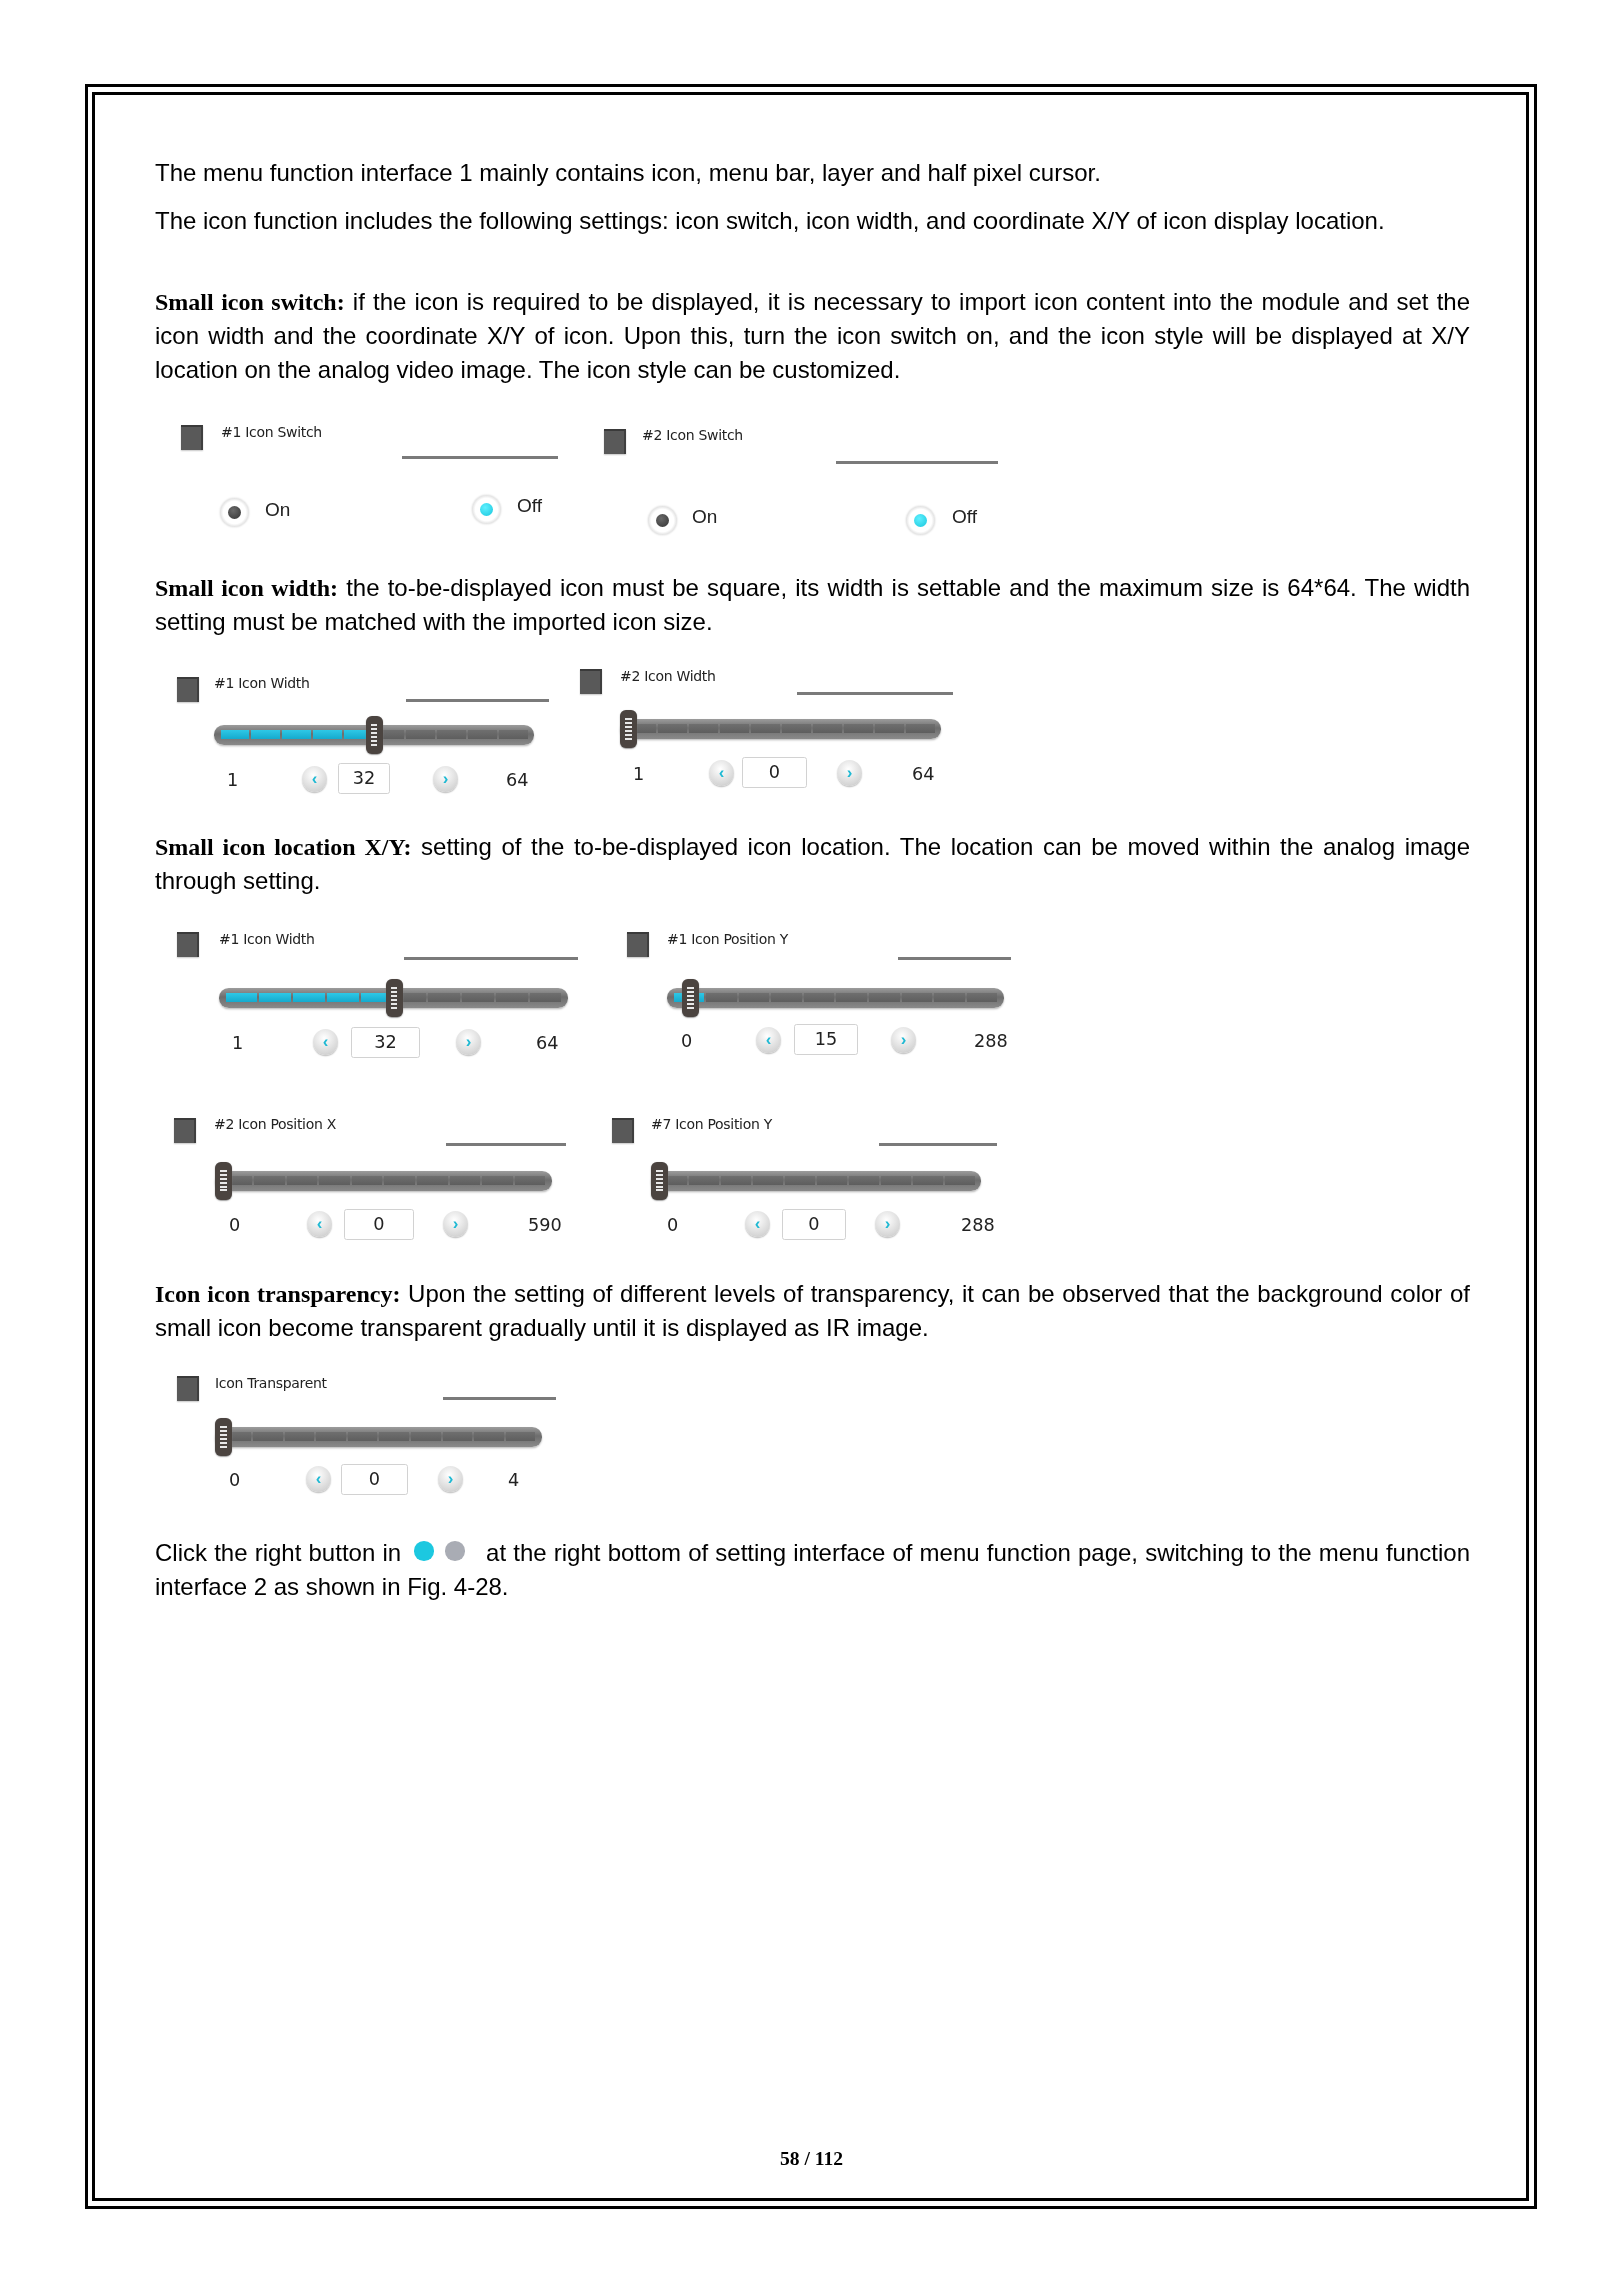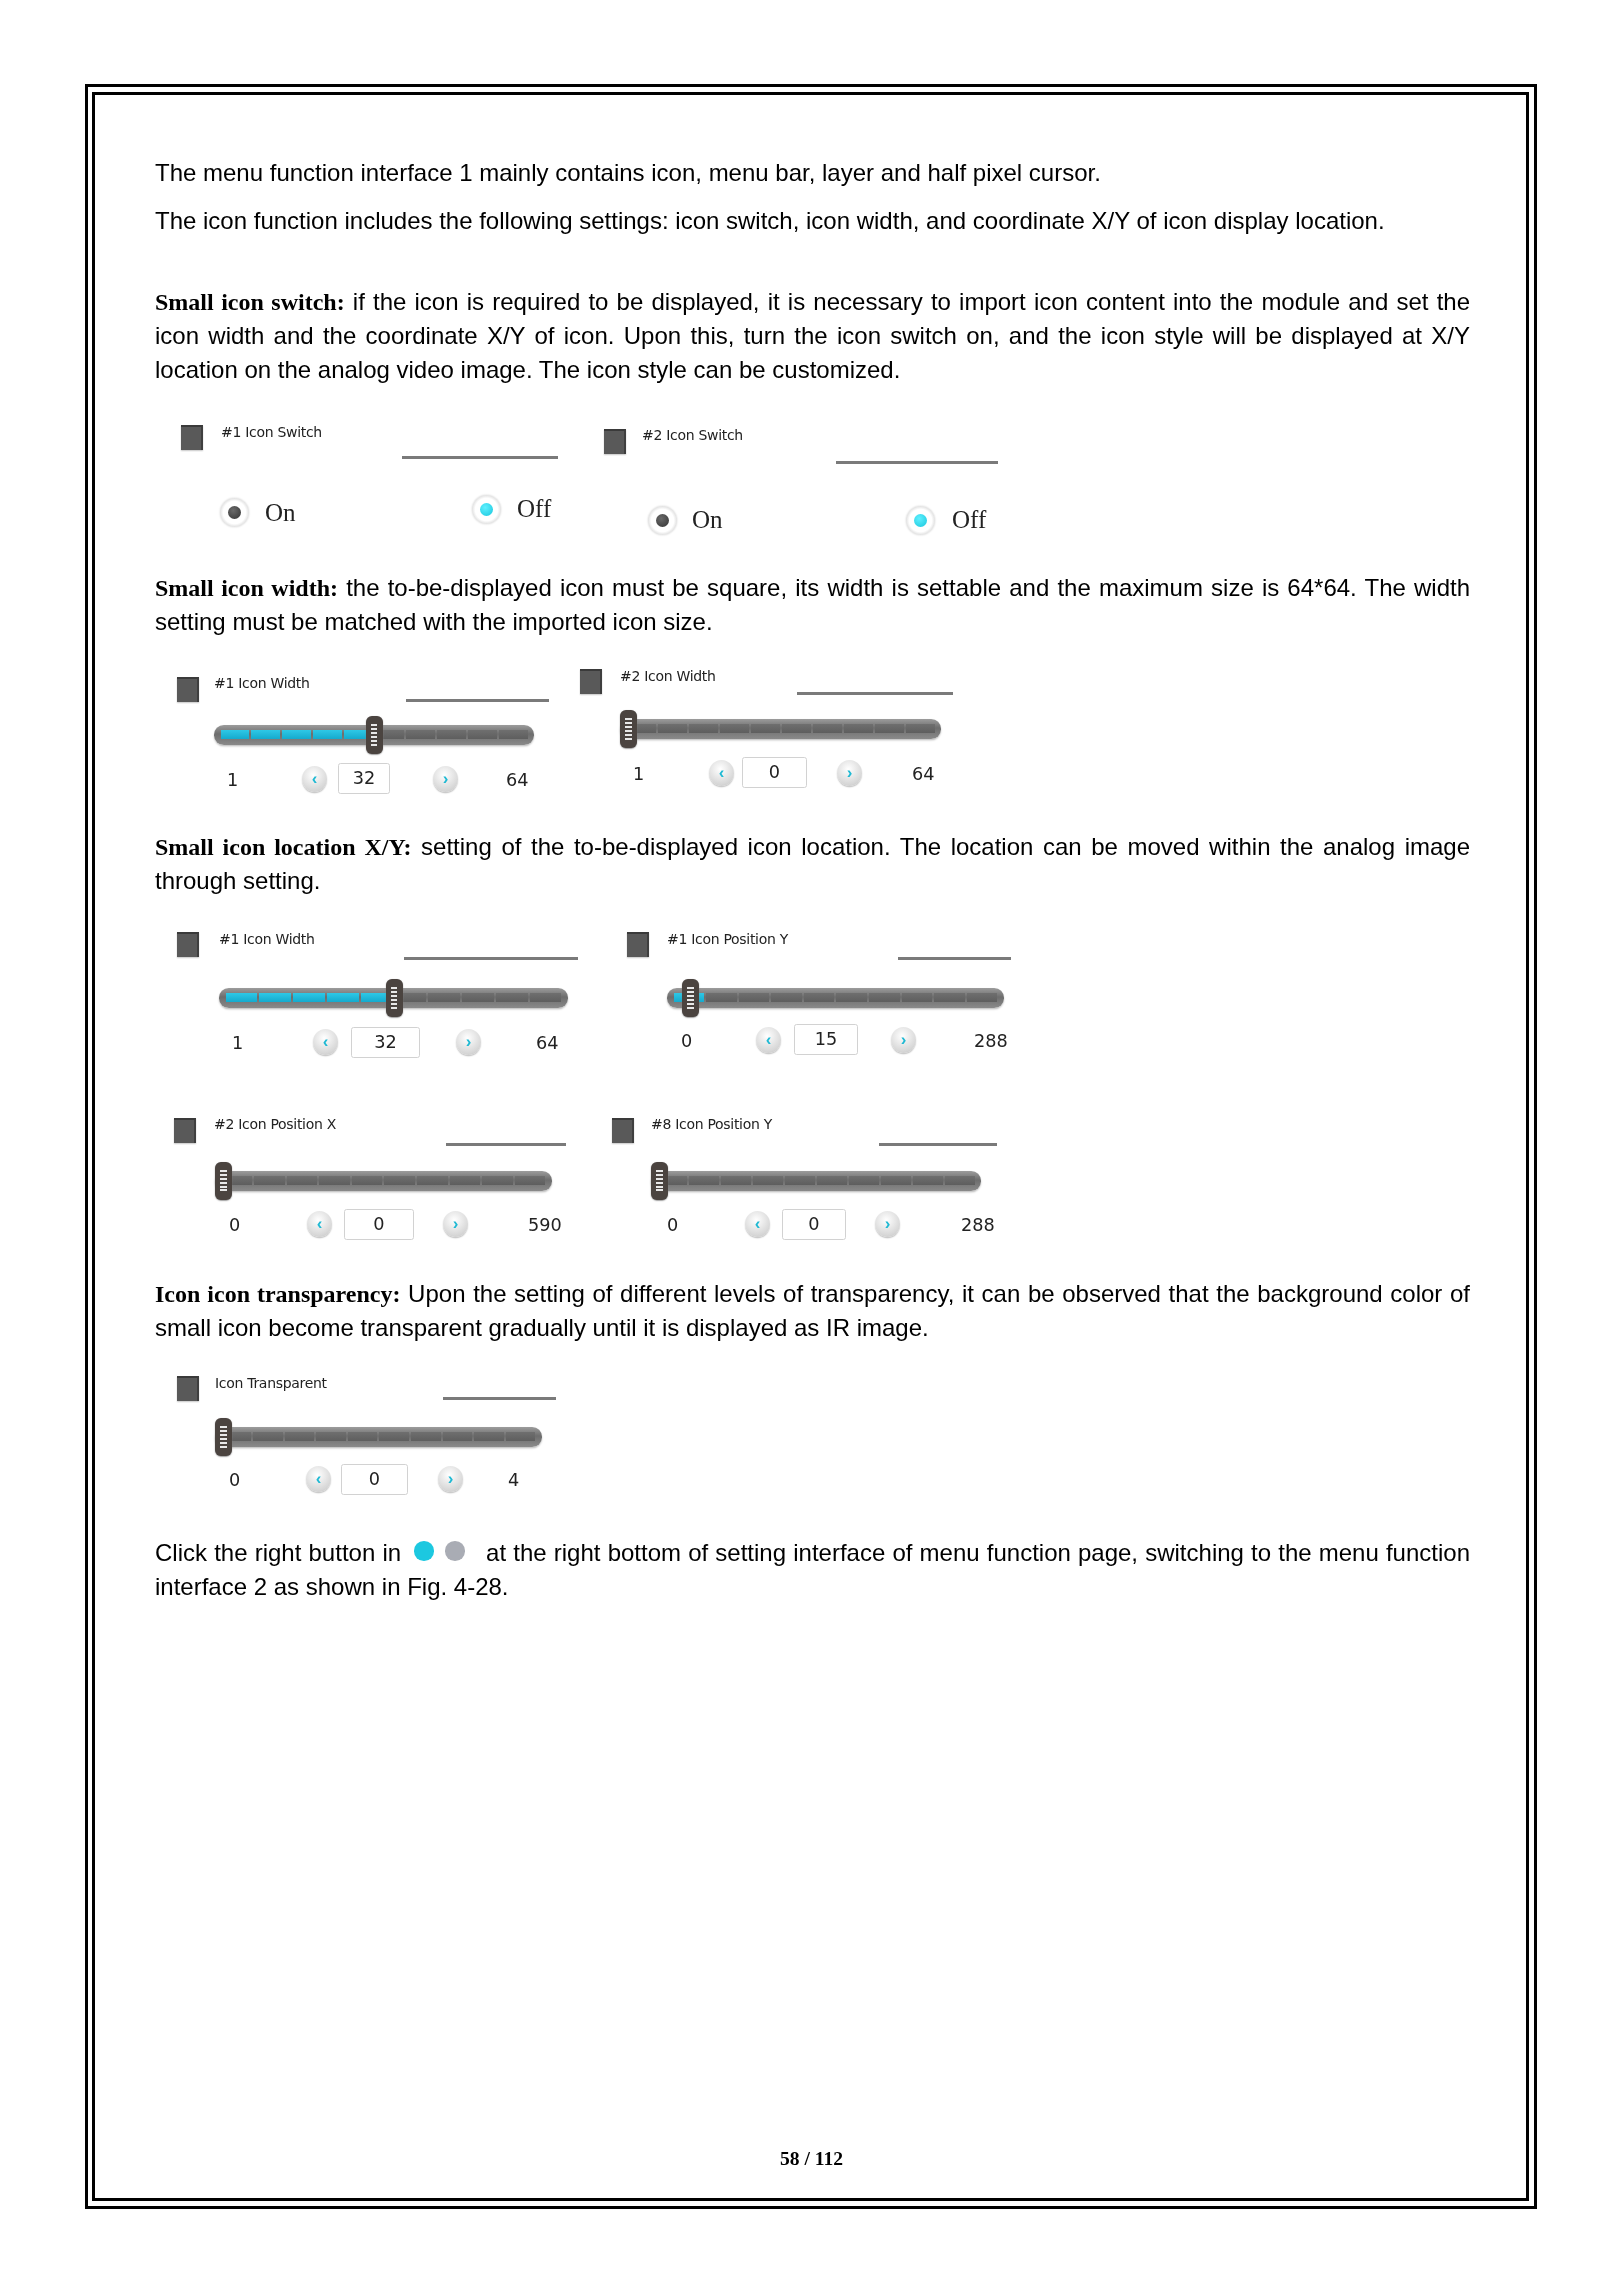--- a/index.html
+++ b/index.html
@@ -23,21 +23,21 @@
                color: #222; white-space: nowrap; letter-spacing: -0.3px; }
   .hdr-line { position: absolute; height: 3.3px; background: #7a7a7a; }
 
   .radio { position: absolute; width: 29px; height: 29px; border-radius: 50%;
            background: radial-gradient(circle, #ffffff 55%, #e2e2e2 70%, #f4f4f4 100%);
            box-shadow: 0 0 2px #cfcfcf; }
   .radio .dot { position: absolute; left: 7.9px; top: 7.9px; width: 13px; height: 13px;
                 border-radius: 50%; }
   .radio .dot.on { background: radial-gradient(circle at 40% 35%, #6a6a6a, #333); }
   .radio .dot.cyan { background: radial-gradient(circle at 40% 35%, #5ff0ff, #18c6dc); }
-  .radio-label { position: absolute; font-family: Liberation Serif, serif; font-size: 25px;
+  .radio-label { position: absolute; font-family: Liberation Sans, sans-serif; font-size: 19px;
                  color: #222; }
 
   .slider { position: absolute; height: 19.6px; border-radius: 9.8px;
             background: linear-gradient(#9c9c9c, #6d6d6d 45%, #8a8a8a);
             box-shadow: 0 1.3px 2px #bdbdbd; }
   .slider .track { position: absolute; left: 6.5px; right: 6.5px; top: 5.2px; height: 9.2px;
                    display: flex; gap: 2px; }
   .slider .seg { flex: 1; background: linear-gradient(#6f6f6f, #5e5e5e); }
   .slider .seg.fill { background: linear-gradient(#2ec8e6, #15aacd); }
   .slider .handle { position: absolute; top: -9.2px; width: 17px; height: 38px;
@@ -202,21 +202,21 @@
         <div class="seg"></div>
       </div>
       <div class="handle" style="left:8.5px"></div>
     </div>
     <div class="num" style="left:229px;top:1215px">0</div>
     <div class="spin-btn" style="left:307px;top:1211px"><span>‹</span></div>
     <div class="val-box" style="left:344px;top:1209px;width:68px">0</div>
     <div class="spin-btn" style="left:443px;top:1211px"><span>›</span></div>
     <div class="num" style="left:528px;top:1215px">590</div>
     <div class="hdr-sq" style="left:612px;top:1118px"></div>
-    <div class="hdr-label" style="left:651px;top:1116px">#8 Icon Position Y</div>
+    <div class="hdr-label" style="left:651px;top:1116px">#7 Icon Position Y</div>
     <div class="hdr-line" style="left:879px;top:1143px;width:118px"></div>
     <div class="slider" style="left:651px;top:1171px;width:330px">
       <div class="track">
         <div class="seg"></div>
         <div class="seg"></div>
         <div class="seg"></div>
         <div class="seg"></div>
         <div class="seg"></div>
         <div class="seg"></div>
         <div class="seg"></div>

